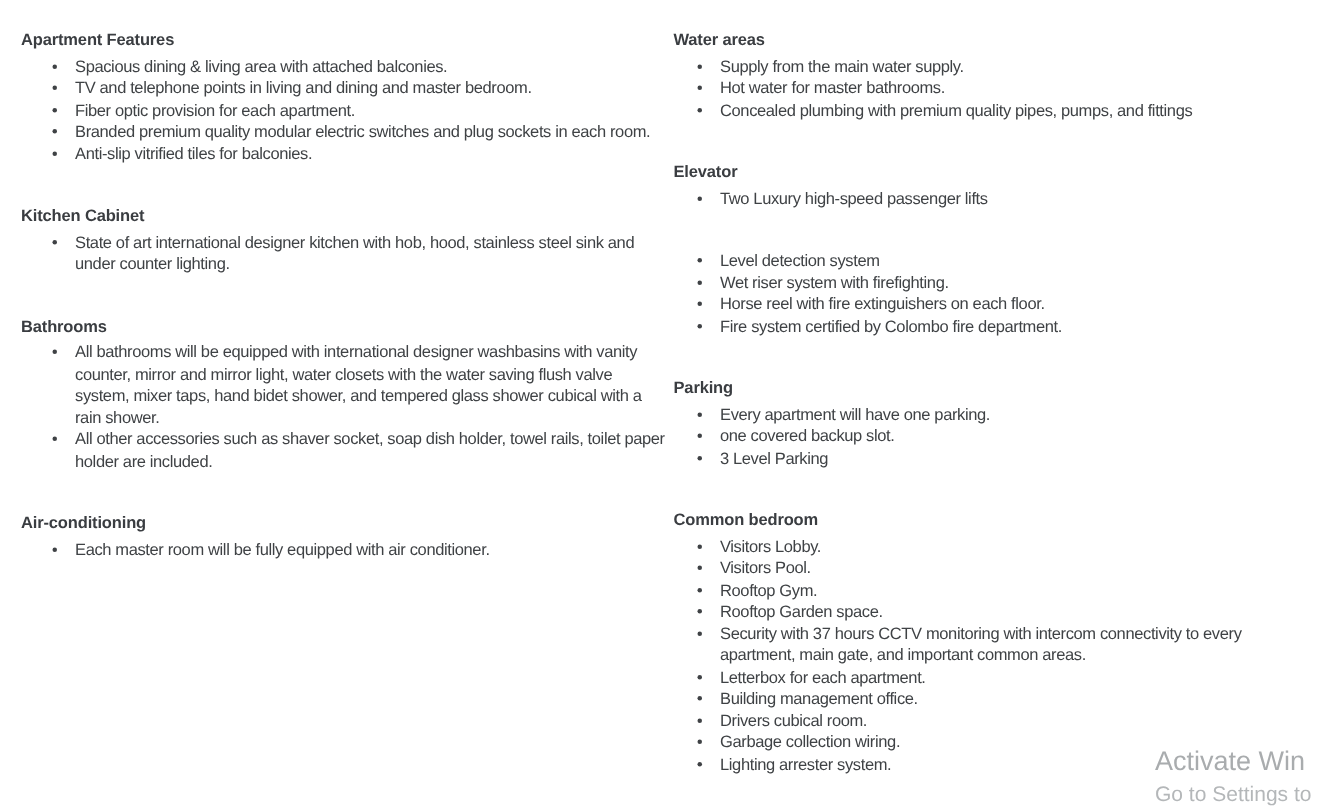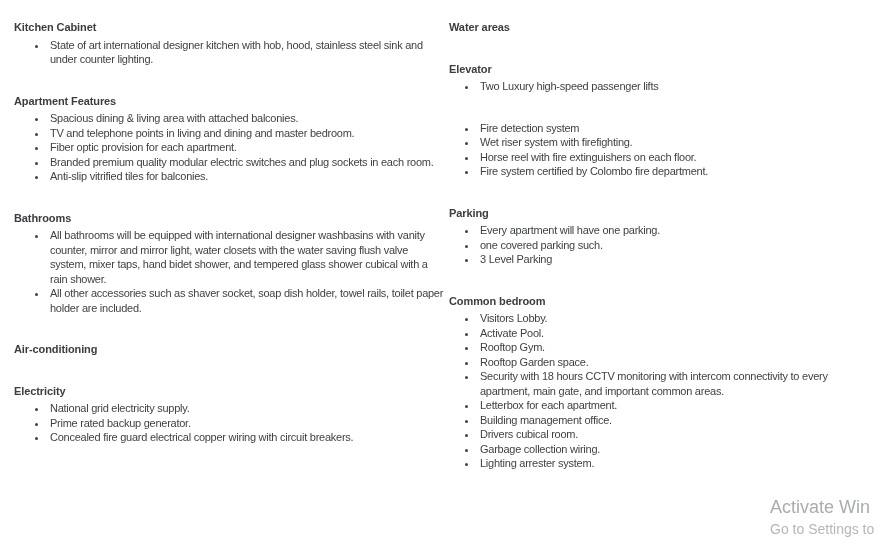--- a/index.html
+++ b/index.html
@@ -65,99 +65,99 @@
   }
 </style>
 </head>
 <body>
 
 <div class="page">
 
   <div class="col col-left">
 
     <div class="section">
-      <h3>Kitchen Cabinet</h3>
-      <ul>
-        <li>State of art international designer kitchen with hob, hood, stainless steel sink and under counter lighting.</li>
-      </ul>
-    </div>
-
-    <div class="section">
       <h3>Apartment Features</h3>
       <ul>
         <li>Spacious dining &amp; living area with attached balconies.</li>
         <li>TV and telephone points in living and dining and master bedroom.</li>
         <li>Fiber optic provision for each apartment.</li>
         <li>Branded premium quality modular electric switches and plug sockets in each room.</li>
         <li>Anti-slip vitrified tiles for balconies.</li>
+      </ul>
+    </div>
+
+    <div class="section">
+      <h3>Kitchen Cabinet</h3>
+      <ul>
+        <li>State of art international designer kitchen with hob, hood, stainless steel sink and under counter lighting.</li>
       </ul>
     </div>
 
     <div class="section">
       <h3>Bathrooms</h3>
       <ul>
         <li>All bathrooms will be equipped with international designer washbasins with vanity counter, mirror and mirror light, water closets with the water saving flush valve system, mixer taps, hand bidet shower, and tempered glass shower cubical with a rain shower.</li>
         <li>All other accessories such as shaver socket, soap dish holder, towel rails, toilet paper holder are included.</li>
       </ul>
     </div>
 
     <div class="section">
       <h3>Air-conditioning</h3>
+      <ul>
+        <li>Each master room will be fully equipped with air conditioner.</li>
+      </ul>
     </div>
 
-    <div class="section">
-      <h3>Electricity</h3>
-      <ul>
-        <li>National grid electricity supply.</li>
-        <li>Prime rated backup generator.</li>
-        <li>Concealed fire guard electrical copper wiring with circuit breakers.</li>
-      </ul>
-    </div>
 
   </div>
 
   <div class="col col-right">
 
     <div class="section">
       <h3>Water areas</h3>
+      <ul>
+        <li>Supply from the main water supply.</li>
+        <li>Hot water for master bathrooms.</li>
+        <li>Concealed plumbing with premium quality pipes, pumps, and fittings</li>
+      </ul>
     </div>
 
     <div class="section">
       <h3>Elevator</h3>
       <ul>
         <li>Two Luxury high-speed passenger lifts</li>
       </ul>
     </div>
 
     <div class="section">
       <ul>
-        <li>Fire detection system</li>
+        <li>Level detection system</li>
         <li>Wet riser system with firefighting.</li>
         <li>Horse reel with fire extinguishers on each floor.</li>
         <li>Fire system certified by Colombo fire department.</li>
       </ul>
     </div>
 
     <div class="section">
       <h3>Parking</h3>
       <ul>
         <li>Every apartment will have one parking.</li>
-        <li>one covered parking such.</li>
+        <li>one covered backup slot.</li>
         <li>3 Level Parking</li>
       </ul>
     </div>
 
     <div class="section">
       <h3>Common bedroom</h3>
       <ul>
         <li>Visitors Lobby.</li>
-        <li>Activate Pool.</li>
+        <li>Visitors Pool.</li>
         <li>Rooftop Gym.</li>
         <li>Rooftop Garden space.</li>
-        <li>Security with 18 hours CCTV monitoring with intercom connectivity to every apartment, main gate, and important common areas.</li>
+        <li>Security with 37 hours CCTV monitoring with intercom connectivity to every apartment, main gate, and important common areas.</li>
         <li>Letterbox for each apartment.</li>
         <li>Building management office.</li>
         <li>Drivers cubical room.</li>
         <li>Garbage collection wiring.</li>
         <li>Lighting arrester system.</li>
       </ul>
     </div>
 
   </div>
 

